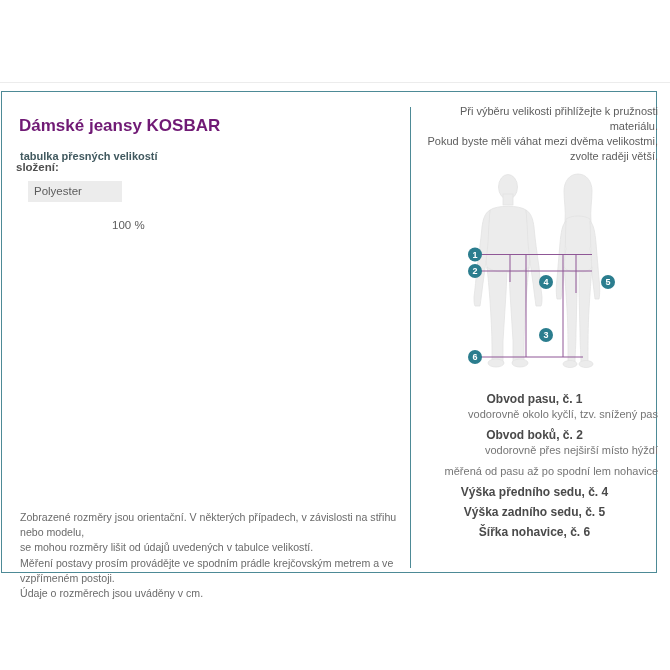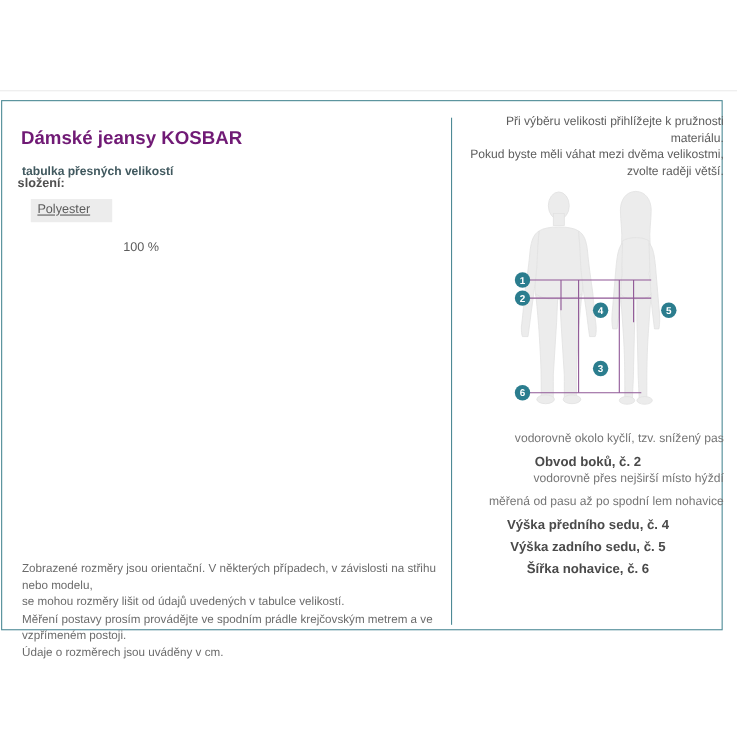--- a/index.html
+++ b/index.html
@@ -11,22 +11,22 @@
 
   .panel { position: absolute; left: 1px; top: 91px; width: 656px; height: 482px;
            border: 1px solid #4d8a96; background: #fff; }
 
   .pane-divider { position: absolute; left: 408px; top: 15px; width: 1px; height: 461px; background: #4d8a96; }
 
   
   .table-label { position: absolute; left: 18px; top: 10px; font-size: 11px; font-weight: bold; color: #41595f; margin-top: 48px; }
   .product-title { position: absolute; left: 17px; top: 24px; font-size: 17px; font-weight: bold; color: #701a75; }
   .comp-label { position: absolute; left: 14px; top: 69px; font-size: 11.5px; font-weight: bold; color: #4f4f4f; }
-  .material-box { position: absolute; left: 26px; top: 89px; width: 74px; height: 21px; background: #ececec;
-                  font-size: 11.5px; color: #5c5c5c; line-height: 21px; padding-left: 6px; text-decoration: underline; }
+  .material-box { position: absolute; left: 26px; top: 89px; width: 94px; height: 21px; background: #ececec;
+                  font-size: 11.5px; color: #5c5c5c; line-height: 21px; padding-left: 6px; }
   .material-pct { position: absolute; left: 110px; top: 89px; height: 21px; line-height: 21px;
                   font-size: 11.5px; color: #5c5c5c; margin-top: 34px; }
   .note { position: absolute; left: 18px; top: 418px; width: 378px; font-size: 10.6px;
           line-height: 15.2px; color: #6b6b6b; }
 
   
   .intro { position: absolute; left: 409px; top: 12px; width: 247px; text-align: right;
            font-size: 11px; line-height: 15px; color: #5d5d5d; }
   .diagram { position: absolute; left: 438px; top: 69px; width: 220px; height: 215px; }
   .measure-list { position: absolute; left: 409px; top: 300px; width: 247px; text-align: center; }
@@ -130,20 +130,21 @@
           </g>
           <g>
             <circle class="marker-circle" cx="35" cy="196" r="7"></circle>
             <text class="marker-num" x="35" y="199.3" text-anchor="middle">6</text>
           </g>
         </g>
       </svg>
 
       <div class="measure-list">
         <div class="measure-group">
+          <div class="measure-label">Obvod pasu, č. 1</div>
           <div class="measure-desc">vodorovně okolo kyčlí, tzv. snížený pas</div>
         </div>
         <div class="measure-group">
           <div class="measure-label">Obvod boků, č. 2</div>
           <div class="measure-desc">vodorovně přes nejširší místo hýždí</div>
         </div>
         <div class="measure-group">
           <div class="measure-desc">měřená od pasu až po spodní lem nohavice</div>
         </div>
         <div class="measure-group short">

